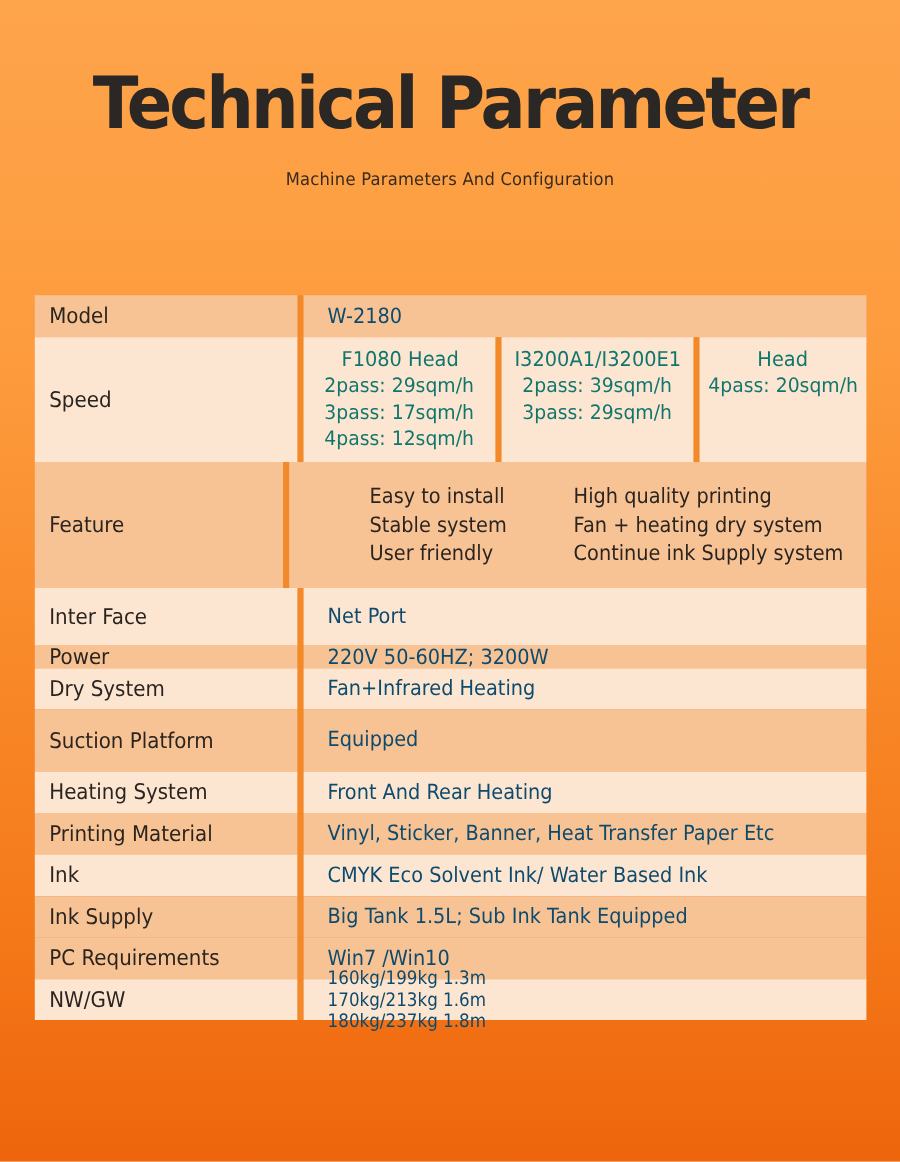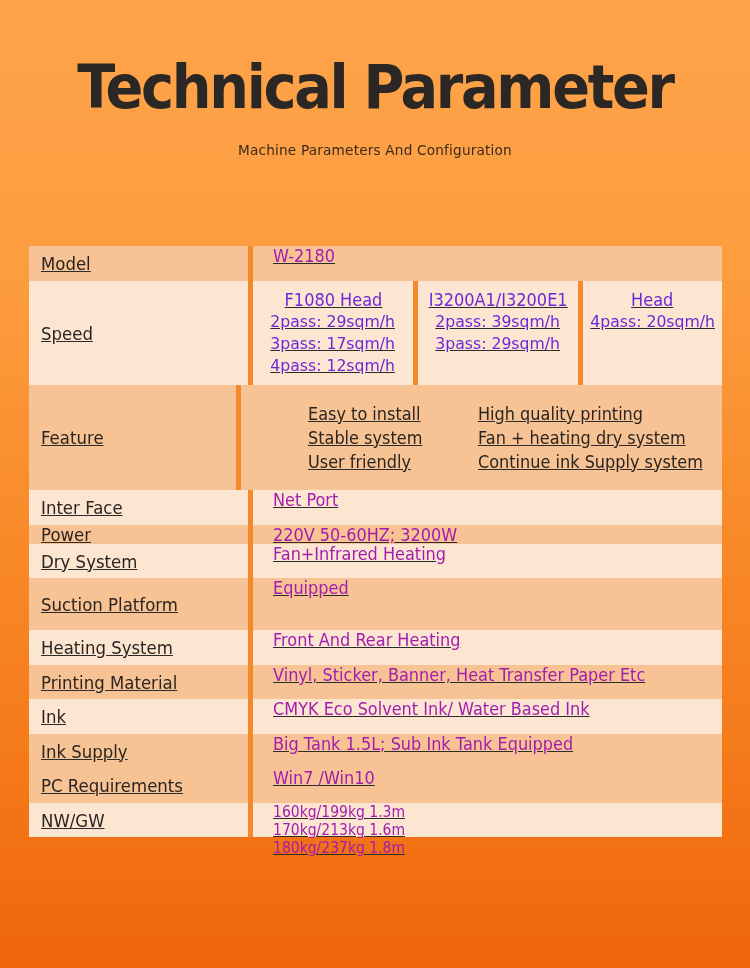--- a/index.html
+++ b/index.html
@@ -28,21 +28,20 @@
       text-align: center;
       font-size: 14.5px;
       color: #3a2a1e;
       letter-spacing: 0.2px;
       transform: scaleX(0.94);
     }
     .table {
       position: absolute;
       left: 29px; top: 246px;
       width: 693px;
-      text-decoration: underline;
     }
     .row {
       display: flex;
       width: 693px;
       position: relative;
     }
     .row.dark .lbl, .row.dark .val { background: #f8c394; }
     .row.light .lbl, .row.light .val { background: #fde6d1; }
     .lbl {
       width: 219px;
@@ -54,35 +53,35 @@
       white-space: nowrap;
     }
     .lbl span { display: inline-block; transform: scaleX(0.92); transform-origin: left center; }
     .sep {
       width: 5px;
       background: #f28a2c;
     }
     .val {
       flex: 1;
       padding-left: 20px;
-      display: flex; align-items: flex-start;
+      display: flex; align-items: center;
       font-size: 17.5px;
-      color: #a21caf;
+      color: #0c4a6e;
       white-space: nowrap;
     }
     .val .t { display: inline-block; transform: scaleX(0.92); transform-origin: left center; }
 
     
     .speed-wrap { flex: 1; display: flex; }
     .speed-col {
       display: flex; flex-direction: column; align-items: center;
       padding-top: 8px;
       background: #fde6d1;
       font-size: 16.5px; line-height: 22px;
-      color: #6d28d9;
+      color: #0f766e;
     }
     .speed-col .hd { font-weight: normal; font-size: 17px; }
     .speed-col span { display: inline-block; transform: scaleX(0.95); }
     .speed-sep { width: 5px; background: #f28a2c; }
 
     
     .feat { flex: 1; display: flex; padding-left: 20px; align-items: center; background: #f8c394; }
     .feat-col { display: flex; flex-direction: column; font-size: 17.5px; line-height: 24px; color: #2a2420; }
     .feat-col span { display: inline-block; transform: scaleX(0.92); transform-origin: left center; white-space: nowrap; }
     .feat-col.c1 { width: 170px; margin-left: 47px; }
@@ -145,21 +144,21 @@
         <span>User friendly</span>
       </div>
       <div class="feat-col c2">
         <span>High quality printing</span>
         <span>Fan + heating dry system</span>
         <span>Continue ink Supply system</span>
       </div>
     </div>
   </div>
 
-  <div class="row light" style="height:35px">
+  <div class="row light" style="height:48px">
     <div class="lbl">
         <span>Inter Face</span>
       </div>
     <div class="sep"></div>
     <div class="val">
         <span class="t">Net Port</span>
       </div>
   </div>
   <div class="row dark" style="height:19px">
     <div class="lbl">

